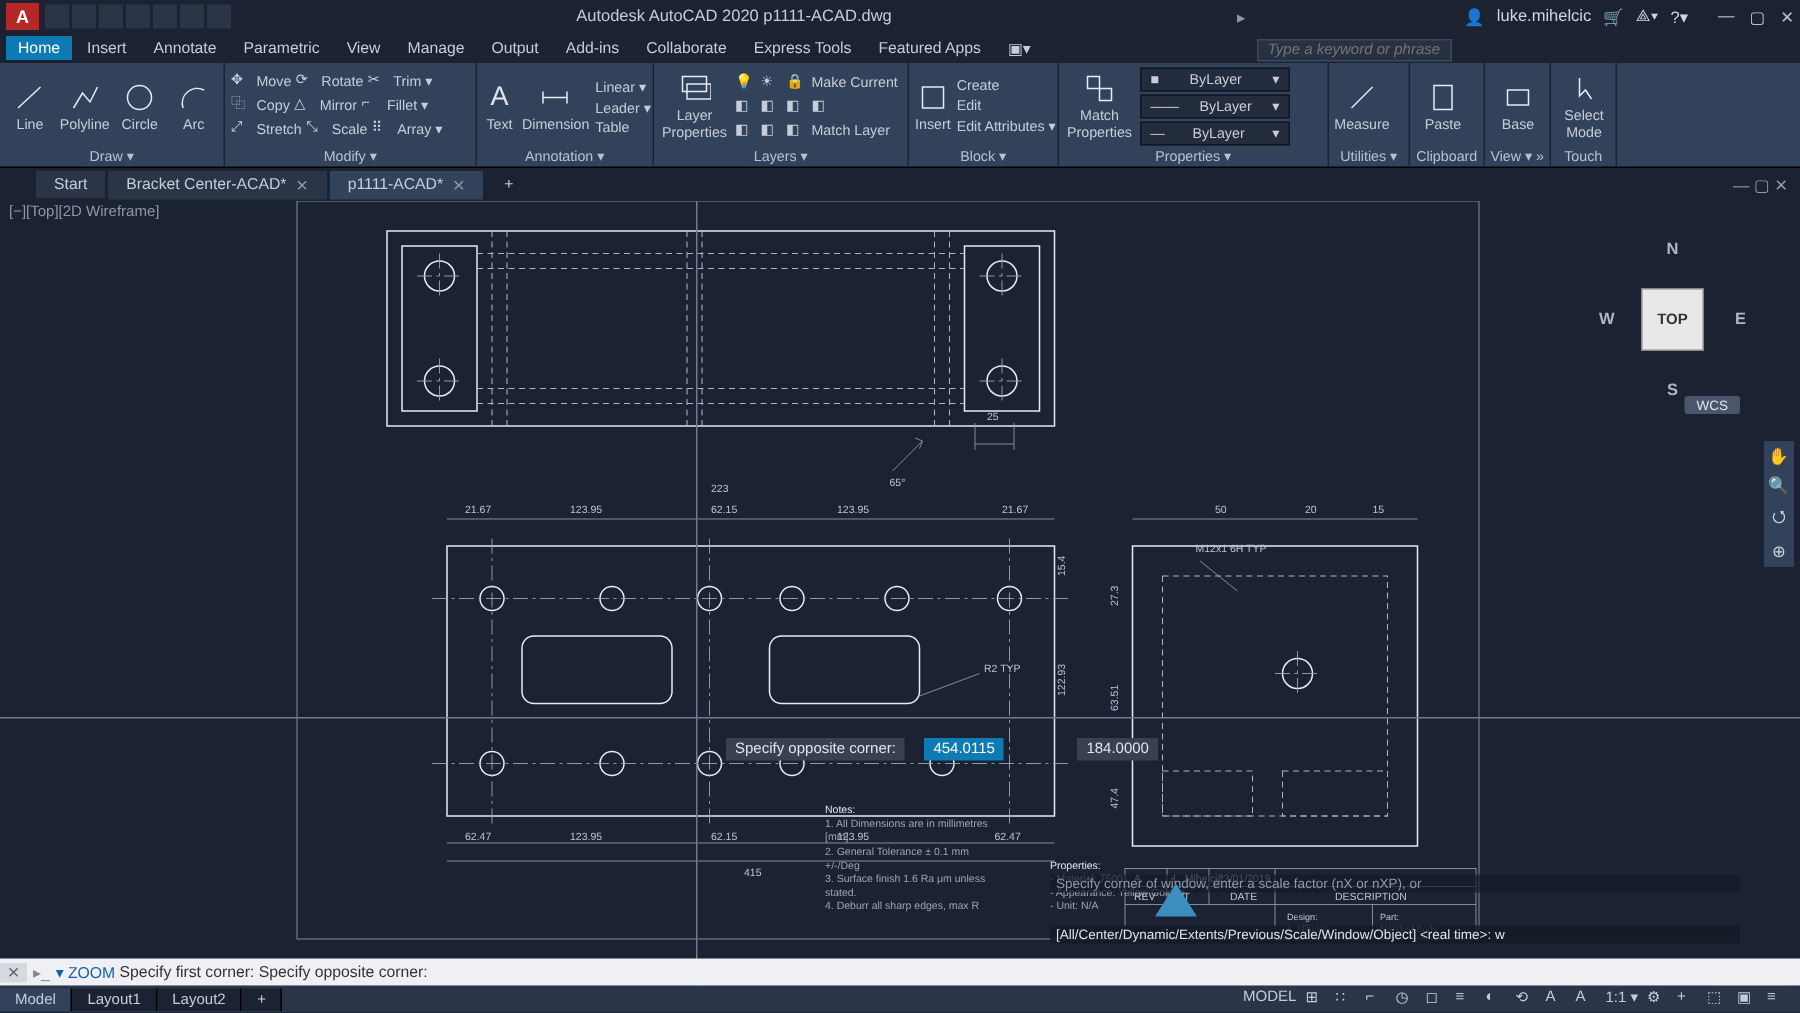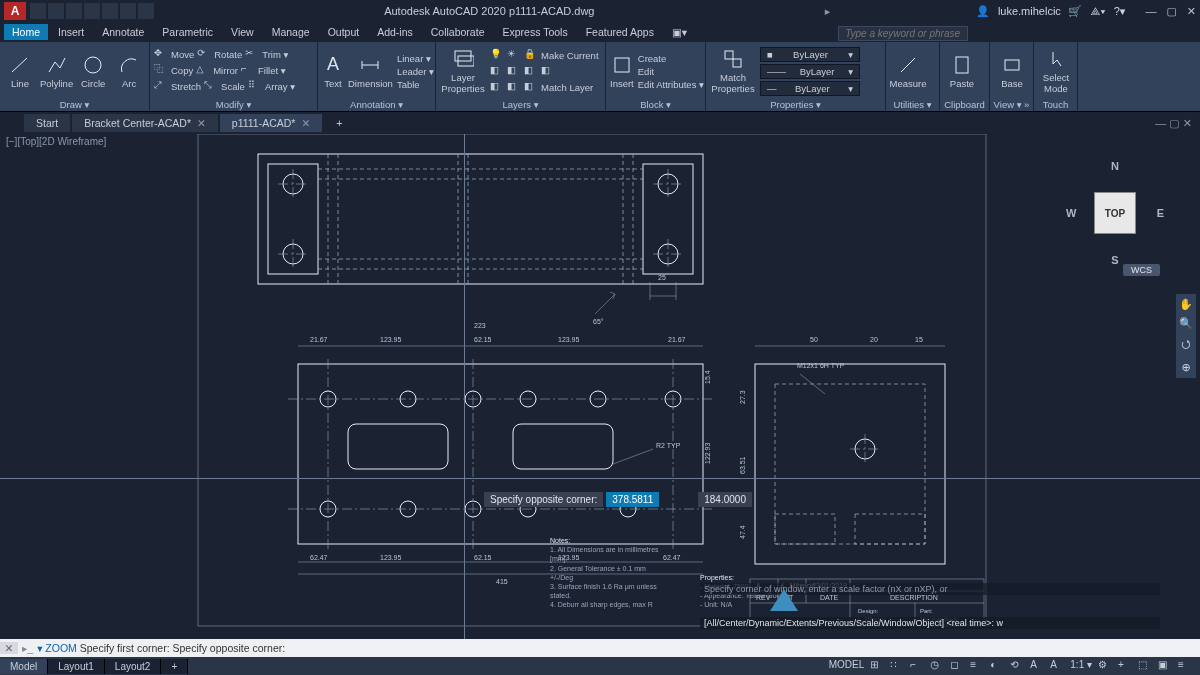--- a/index.html
+++ b/index.html
@@ -28,21 +28,21 @@
 .canvas-wrap { position: relative; height: 523px; background: #1b2333; }
 .viewport-label { position: absolute; top: 2px; left: 6px; font-size: 10px; color: #8e97a9; }
 .drawing-svg { position: absolute; left: 0; top: 0; }
 .crosshair-h { position: absolute; left: 0; right: 0; height: 1px; background: #6c7a92; top: 344px; }
 .crosshair-v { position: absolute; top: 0; bottom: 0; width: 1px; background: #6c7a92; left: 464px; }
 .viewcube { position: absolute; top: 24px; right: 30px; width: 110px; height: 110px; display: flex; align-items: center; justify-content: center; }
 .viewcube-inner { width: 40px; height: 40px; background: #e8e8e8; color: #333; display: flex; align-items: center; justify-content: center; font-weight: bold; font-size: 10px; box-shadow: 0 0 0 1px #888; }
 .vc-n,.vc-s,.vc-e,.vc-w { position: absolute; color: #aeb7c7; font-weight: bold; font-size: 11px; }
 .vc-n{top:2px;}.vc-s{bottom:2px;}.vc-e{right:6px;}.vc-w{left:6px;}
 .wcs-badge { position: absolute; top: 130px; right: 40px; background: #4a566e; padding: 1px 8px; font-size: 9px; color: #dfe4ed; border-radius: 2px; }
-.dyn-input { position: absolute; top: 358px; left: 484px; display: flex; align-items: center; gap: 3px; background: transparent; }
+.dyn-input { position: absolute; top: 358px; left: 484px; display: flex; align-items: center; gap: 13px; background: transparent; }
 .dyn-label { background: #3a4052; color: #dfe4ed; padding: 2px 6px; font-size: 10px; }
 .dyn-field { background: #0f7bb5; color: #fff; padding: 2px 6px; font-size: 10px; }
 .dyn-field2 { background: #3a4052; color: #dfe4ed; padding: 2px 6px; font-size: 10px; margin-left: 36px; }
 .notes-block { position: absolute; bottom: 48px; left: 550px; font-size: 7px; color: #9aa4b6; line-height: 1.3; }
 .props-block { position: absolute; bottom: 48px; left: 700px; font-size: 7px; color: #9aa4b6; line-height: 1.3; }
 .cmd-overlay { position: absolute; bottom: 28px; left: 700px; right: 40px; font-size: 9px; }
 .cmd-overlay .line { color: #8e97a9; background: rgba(20,26,38,.7); padding: 1px 4px; }
 .cmd-overlay .line2 { color: #dfe4ed; background: rgba(20,26,38,.85); padding: 1px 4px; margin-top: 22px; }
 .command-line { position: absolute; bottom: 0; left: 0; right: 0; height: 18px; background: #eef0f3; display: flex; align-items: center; font-size: 10.5px; color: #444; }
 .command-line .cx { width: 18px; text-align: center; background: #d6dae0; color: #666; }
@@ -478,21 +478,21 @@
       <text x="170" y="34" style="font-size:6px">Part:</text>
         <text x="170" y="42" style="font-size:6px">Manifold Body</text>
     </g>
   </svg>
 
   <div class="crosshair-h"></div>
   <div class="crosshair-v"></div>
 
   <div class="dyn-input">
     <div class="dyn-label">Specify opposite corner:</div>
-    <div class="dyn-field">378.5811</div>
+    <div class="dyn-field">454.0115</div>
     <div class="dyn-field2">184.0000</div>
   </div>
 
   <div class="notes-block">
     <div style="color:#dfe4ed">Notes:</div>
     <div>1.   All Dimensions are in millimetres</div>
       <div>[mm].</div>
       <div>2.   General Tolerance ± 0.1 mm</div>
       <div>+/-/Deg</div>
       <div>3.   Surface finish 1.6 Ra μm unless</div>

